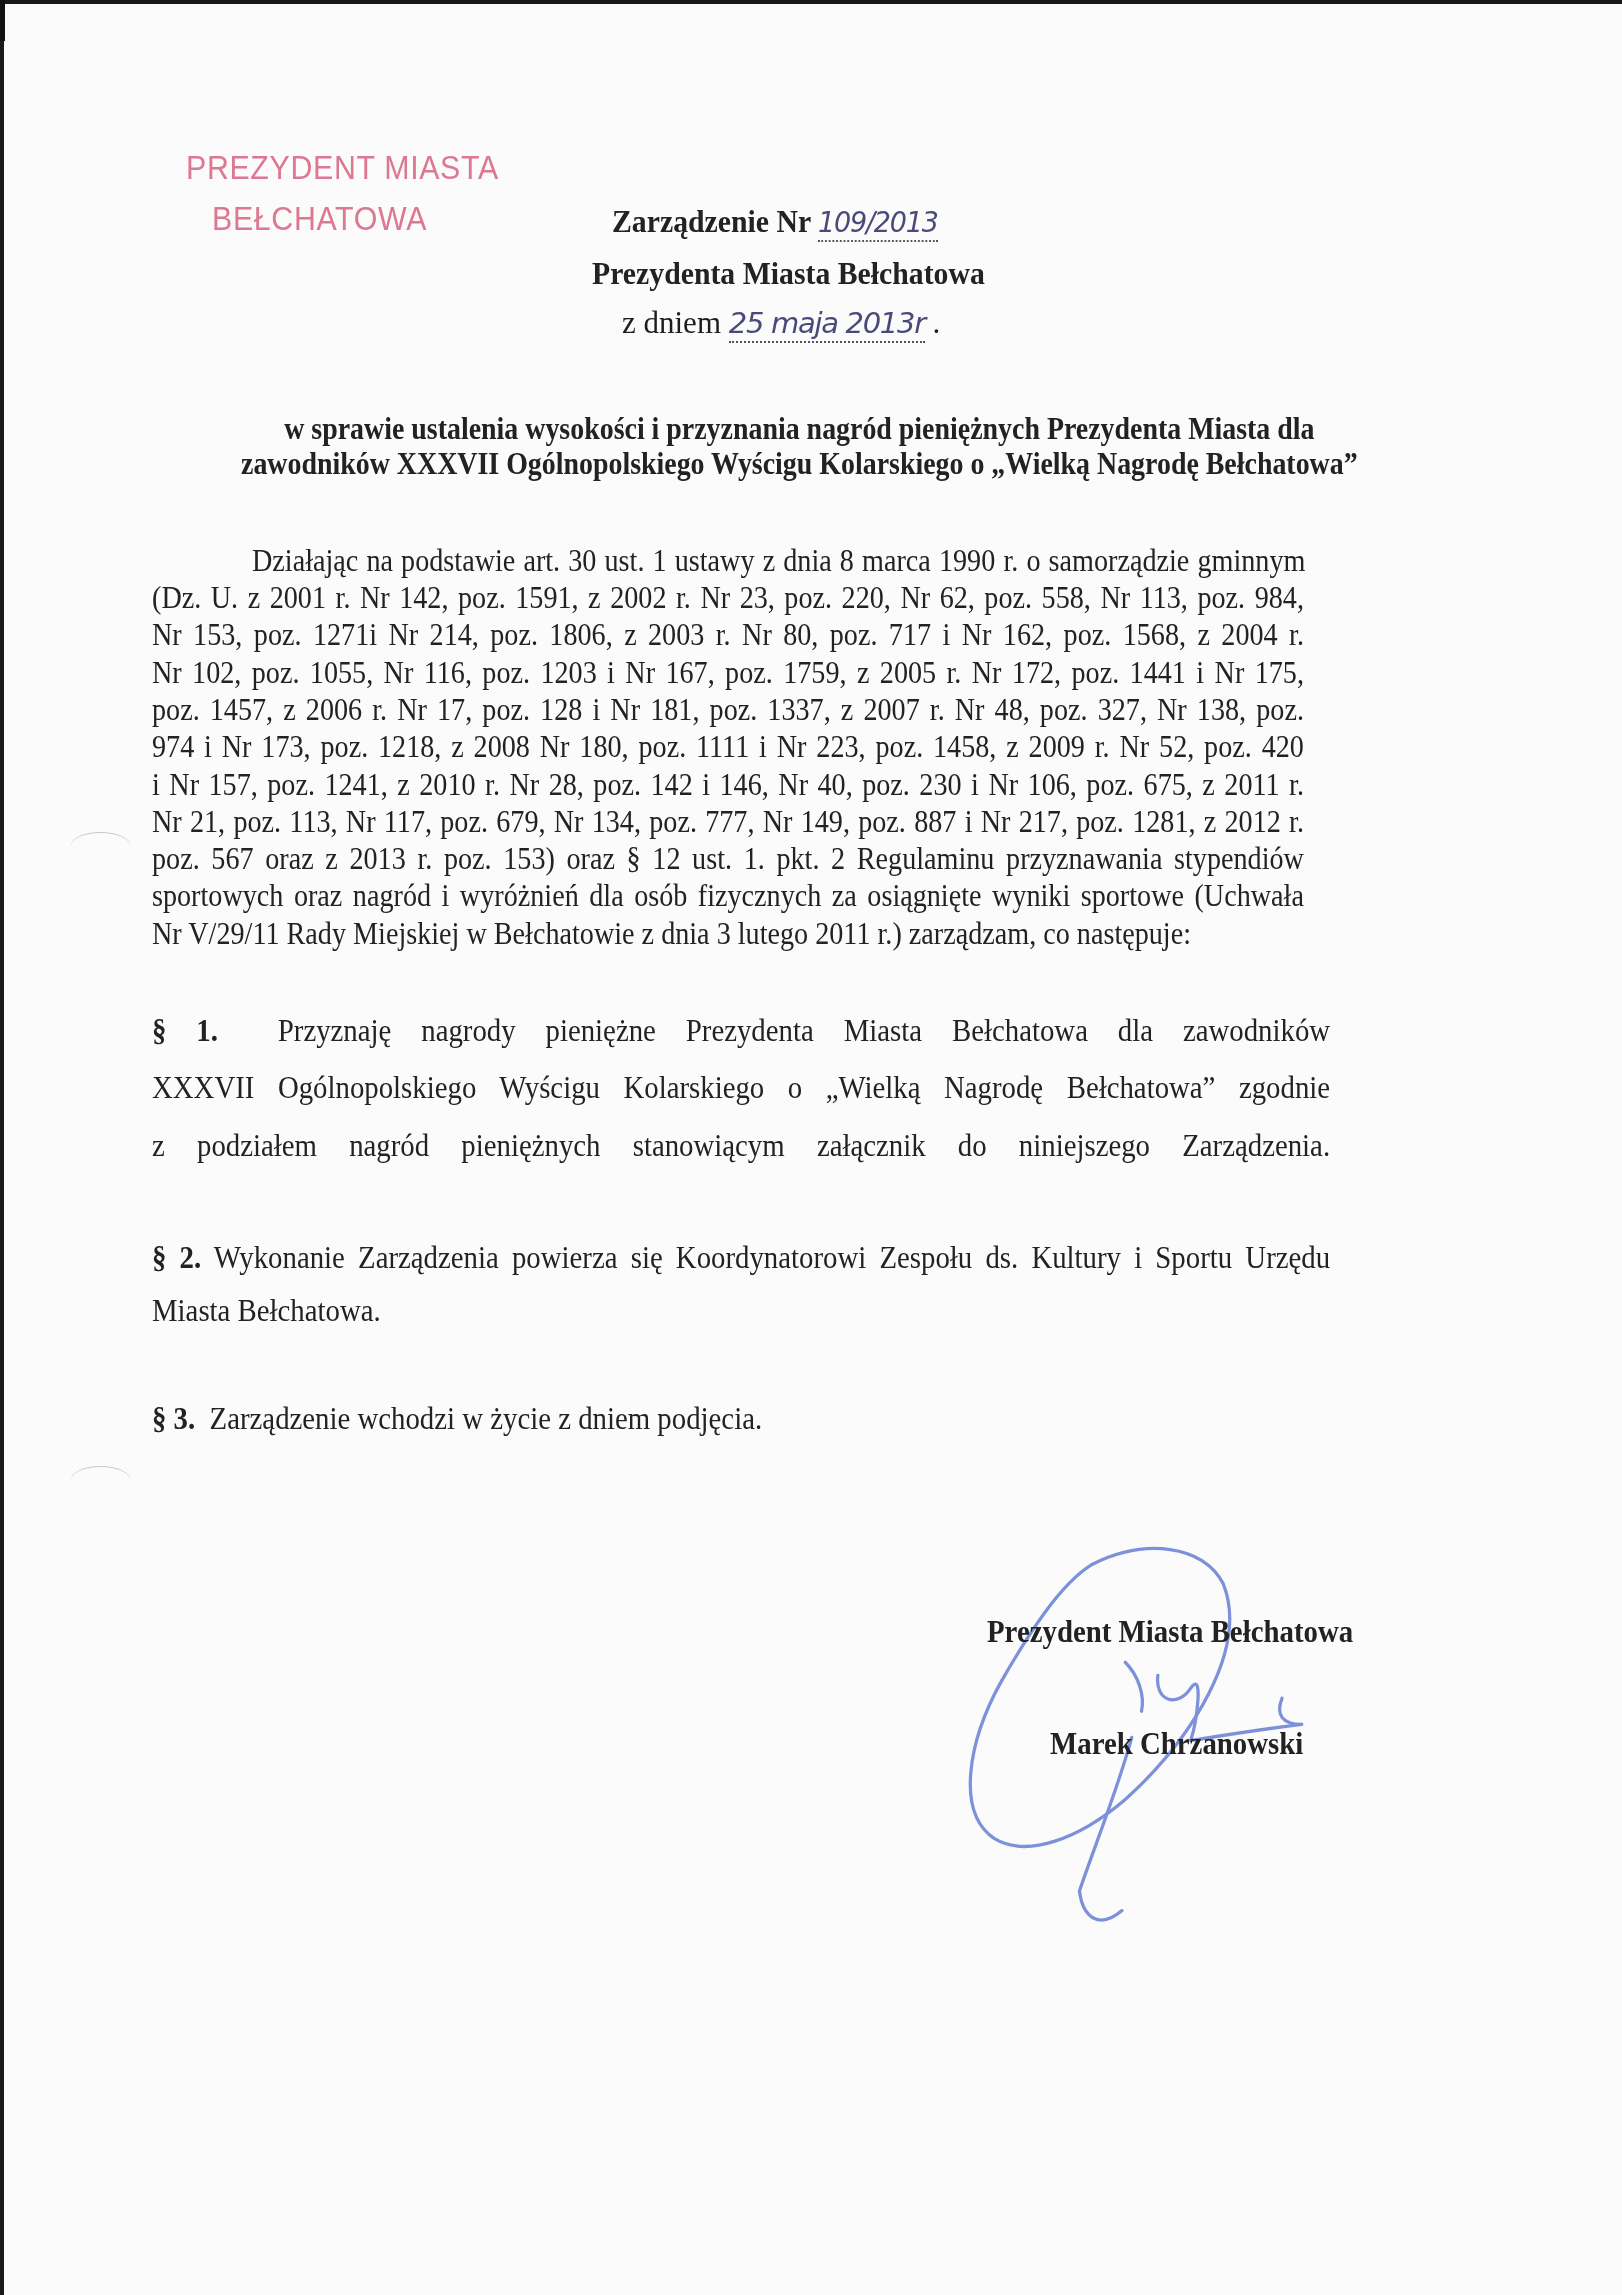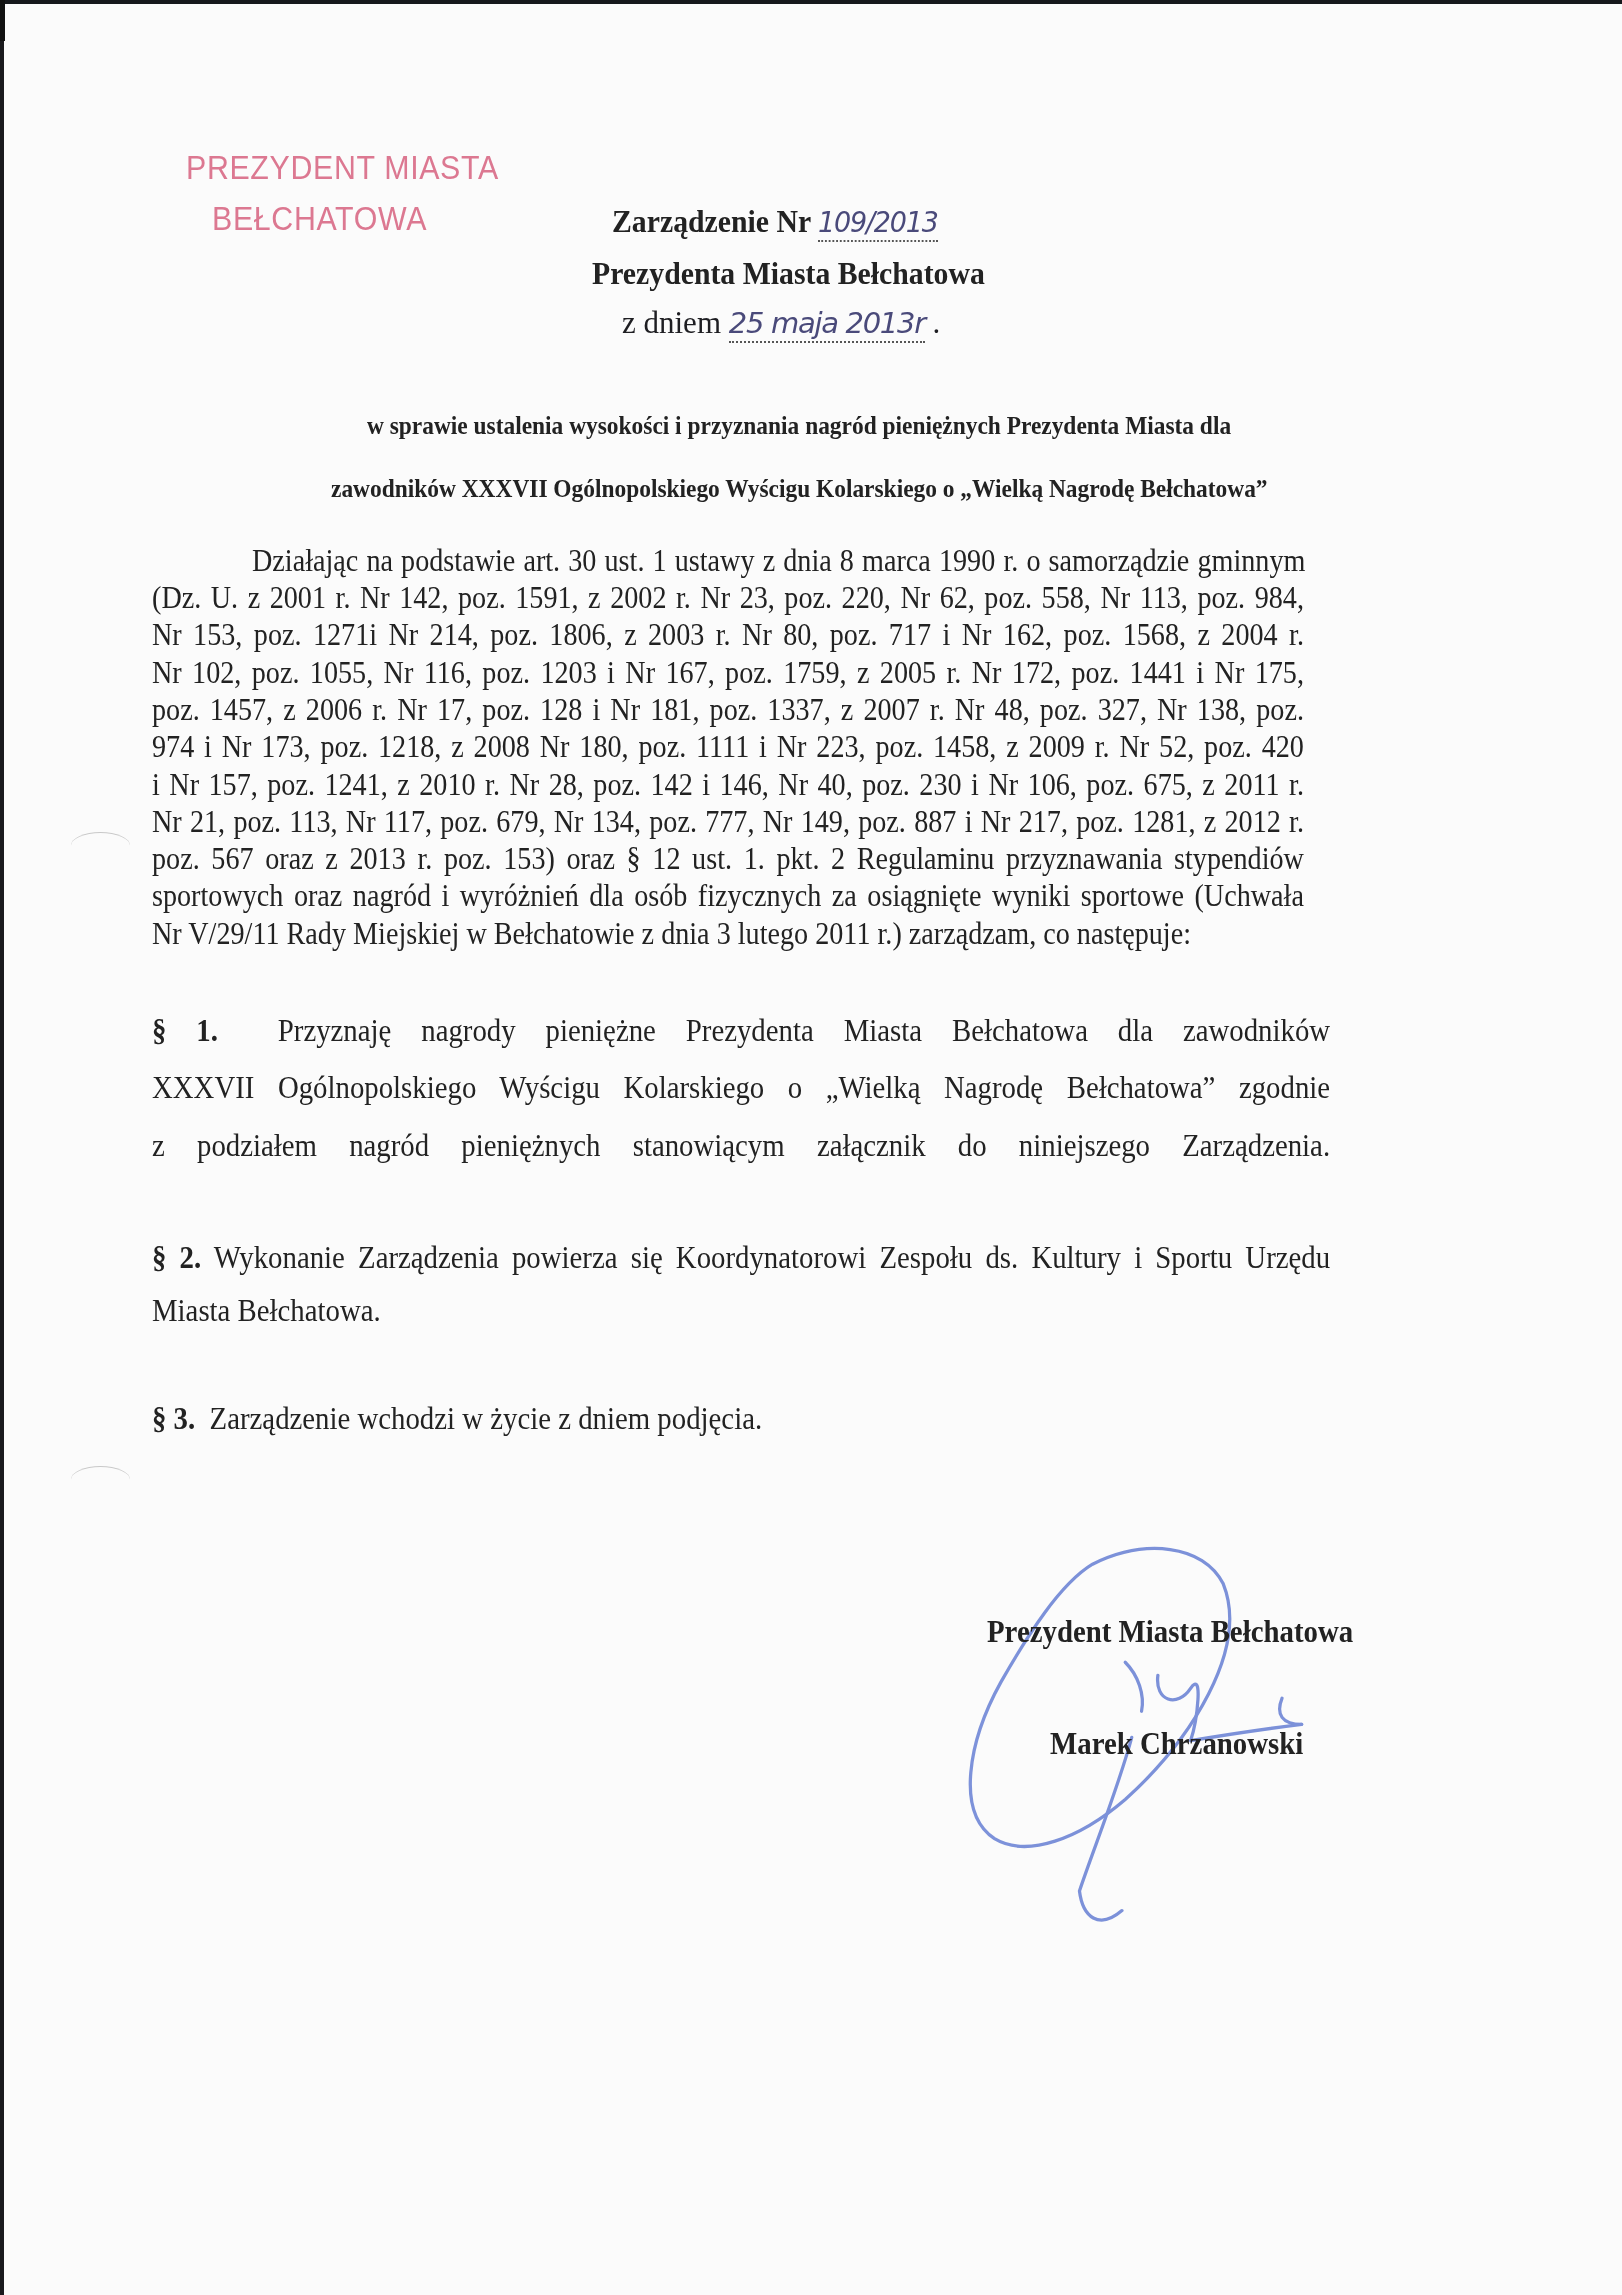--- a/index.html
+++ b/index.html
@@ -22,21 +22,21 @@
     font-weight:bold; font-size:32px; color:#222;
     transform:scaleX(0.93); transform-origin:left top;
   }
   .hand {
     font-family:"DejaVu Sans", sans-serif; font-style:italic; color:#4a4a7a; font-size:29px; font-weight:normal;
     letter-spacing:-1.3px;
   }
   .dots { border-bottom:2.6px dotted #555; padding-bottom:1.3px; }
   .subject {
     position:absolute; left:0; width:1599px; text-align:center;
-    font-weight:bold; font-size:26px; color:#222; white-space:nowrap;
+    font-weight:bold; font-size:31px; color:#222; white-space:nowrap;
   }
   .subject span { display:inline-block; transform:scaleX(0.9); }
   .body-line {
     position:absolute; left:152px; width:1309px; font-size:32px; color:#222;
     text-align:justify; text-align-last:justify; white-space:nowrap; overflow:visible;
     transform:scaleX(0.88); transform-origin:left top;
   }
   .body-line.first { left:252px; width:1197px; }
   .body-line.last { text-align-last:left; }
   .para-line {
@@ -73,21 +73,21 @@
   <span class="hand dots">109/2013</span>
 </div>
 <div class="abs title" style="left:592px; top:255px;">Prezydenta Miasta Bełchatowa</div>
 <div class="abs" style="left:622px; top:305px; font-size:31px;">
   <span>z dniem</span>
   <span class="hand dots">25 maja 2013r</span>
   <span>.</span>
 </div>
 
 <div class="subject" style="top:411px;"><span>w sprawie ustalenia wysokości i przyznania nagród pieniężnych Prezydenta Miasta dla</span></div>
-<div class="subject" style="top:474px;"><span>zawodników XXXVII Ogólnopolskiego Wyścigu Kolarskiego o „Wielką Nagrodę Bełchatowa”</span></div>
+<div class="subject" style="top:446px;"><span>zawodników XXXVII Ogólnopolskiego Wyścigu Kolarskiego o „Wielką Nagrodę Bełchatowa”</span></div>
 
 <div>
   <div class="body-line first" style="top:542px;">Działając na podstawie  art. 30 ust. 1 ustawy z dnia 8 marca 1990 r. o samorządzie gminnym</div>
   <div class="body-line" style="top:579px;">(Dz. U. z 2001 r. Nr 142, poz. 1591,  z 2002 r. Nr 23, poz. 220, Nr 62, poz. 558, Nr 113, poz. 984,</div>
   <div class="body-line" style="top:616px;">Nr 153, poz. 1271i Nr 214, poz. 1806, z 2003 r. Nr 80, poz. 717 i Nr 162, poz. 1568, z 2004 r.</div>
   <div class="body-line" style="top:654px;">Nr 102, poz. 1055, Nr 116, poz. 1203 i Nr 167, poz. 1759, z 2005 r. Nr 172, poz. 1441 i  Nr 175,</div>
   <div class="body-line" style="top:691px;">poz. 1457, z 2006 r. Nr 17, poz. 128 i Nr 181, poz. 1337, z 2007 r. Nr 48, poz. 327, Nr 138, poz.</div>
   <div class="body-line" style="top:728px;">974 i  Nr 173, poz. 1218, z 2008 Nr 180, poz. 1111 i Nr 223, poz. 1458, z 2009 r. Nr 52, poz. 420</div>
   <div class="body-line" style="top:766px;">i Nr 157, poz. 1241, z 2010 r. Nr 28, poz. 142 i 146, Nr 40, poz. 230 i Nr 106, poz. 675, z 2011 r.</div>
   <div class="body-line" style="top:803px;">Nr 21, poz. 113, Nr 117, poz. 679, Nr 134, poz. 777, Nr 149, poz. 887 i Nr 217, poz. 1281, z 2012 r.</div>

